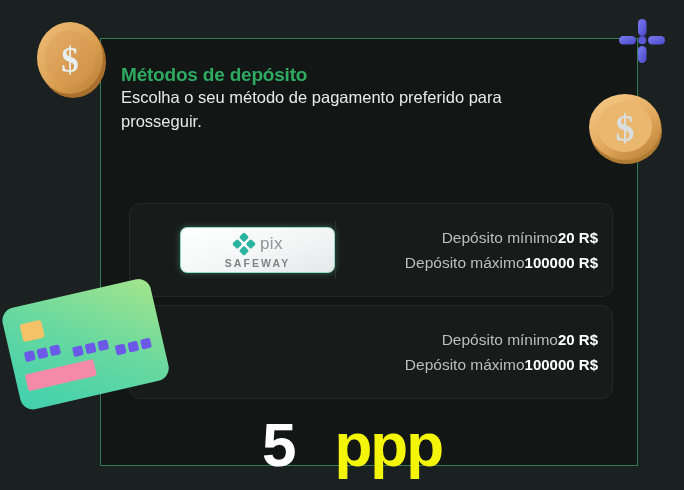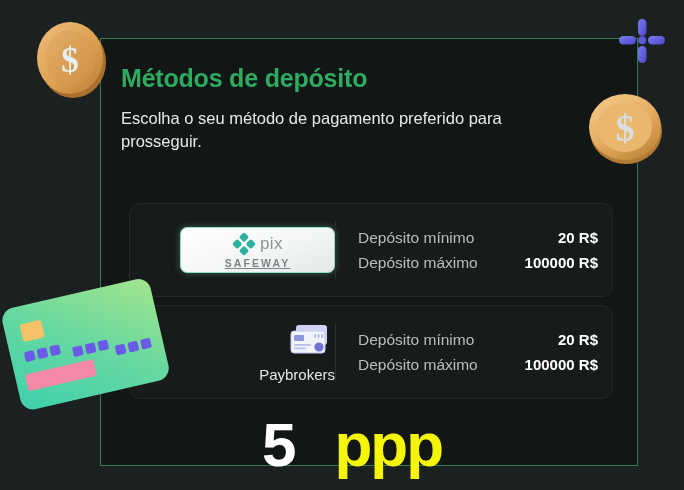--- a/index.html
+++ b/index.html
@@ -30,32 +30,32 @@
 
   #modal-inner {
     position: absolute;
     inset: 0;
     padding: 26px 22px 0 20px;
   }
 
   
   #page-title {
     color: #2faa61;
-    font-size: 25px;
+    font-size: 19px;
     font-weight: bold;
     letter-spacing: -0.2px;
     line-height: 1.1;
     white-space: nowrap;
   }
 
   #page-subtitle {
     color: #e8eaea;
     font-size: 16.5px;
     line-height: 1.45;
-    margin-top: 14px;
+    margin-top: 0;
     max-width: 455px;
   }
 
   
   #methods-list {
     position: absolute;
     left: 28px;
     top: 164px;
     width: 484px;
   }
@@ -91,21 +91,21 @@
     margin-right: 22px;
   }
 
   .method-info {
     flex: 1;
     padding-right: 14px;
   }
 
   .info-row {
     display: flex;
-    justify-content: space-between;
+    justify-content: flex-end;
     align-items: baseline;
     line-height: 1.62;
   }
 
   .info-label {
     color: #b9bfbd;
     font-size: 15.5px;
   }
 
   .info-value {
@@ -142,21 +142,20 @@
     font-weight: 300;
     letter-spacing: .5px;
     line-height: 1;
   }
 
   #safeway-wordmark {
     color: #7d8587;
     font-size: 10.5px;
     font-weight: bold;
     letter-spacing: 2.1px;
-    text-decoration: underline;
   }
 
   
   #paybrokers-label {
     color: #e4e7e6;
     font-size: 15px;
   }
 
   
   .deco { position: absolute; pointer-events: none; }
@@ -264,34 +263,20 @@
             <span class="info-value">20 R$</span>
           </div>
           <div class="info-row">
             <span class="info-label">Depósito máximo</span>
             <span class="info-value">100000 R$</span>
           </div>
         </div>
       </div>
 
       <div class="method-card">
-        <div class="method-logo-cell">
-          <svg width="48" height="38" viewBox="0 0 48 38">
-            <rect x="9" y="4" width="31" height="20" rx="3" fill="#cfd2f2"></rect>
-            <rect x="4" y="10" width="34" height="22" rx="3" fill="#f2f4fd" stroke="#c3c8ea" stroke-width="1"></rect>
-            <rect x="7" y="14" width="10" height="6" rx="1.2" fill="#8f96dd"></rect>
-            <rect x="7" y="23" width="17" height="1.8" rx="0.9" fill="#b9bfe6"></rect>
-            <rect x="7" y="26.5" width="12" height="1.8" rx="0.9" fill="#b9bfe6"></rect>
-            <rect x="27" y="13" width="2.2" height="4" rx="1" fill="#b9bfe6"></rect>
-            <rect x="30.5" y="13" width="2.2" height="4" rx="1" fill="#b9bfe6"></rect>
-            <rect x="34" y="13" width="2.2" height="4" rx="1" fill="#b9bfe6"></rect>
-            <circle cx="32" cy="26" r="4.6" fill="#6f74d6"></circle>
-          </svg>
-          <span id="paybrokers-label">Paybrokers</span>
-        </div>
 
         <div class="method-divider"></div>
 
         <div class="method-info">
           <div class="info-row">
             <span class="info-label">Depósito mínimo</span>
             <span class="info-value">20 R$</span>
           </div>
           <div class="info-row">
             <span class="info-label">Depósito máximo</span>

